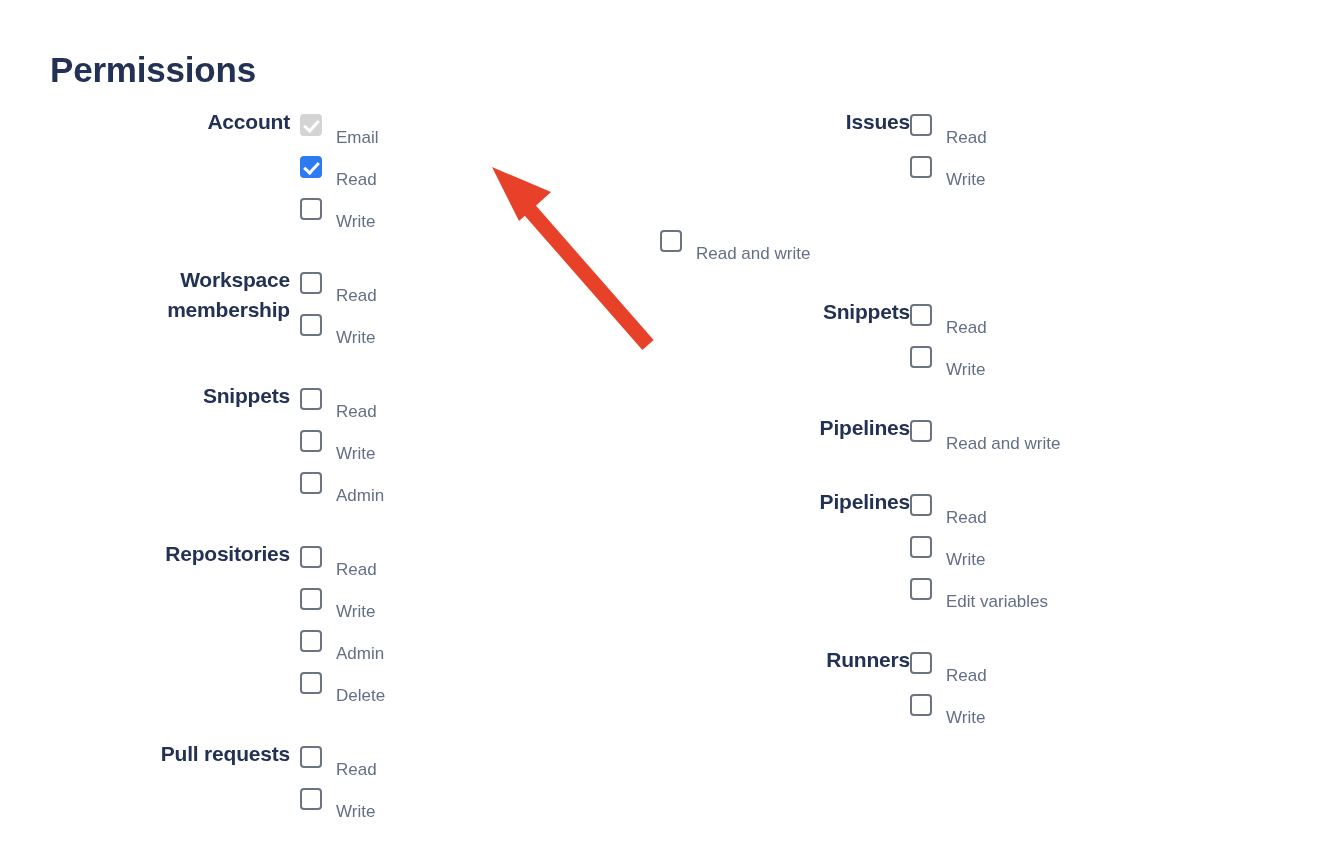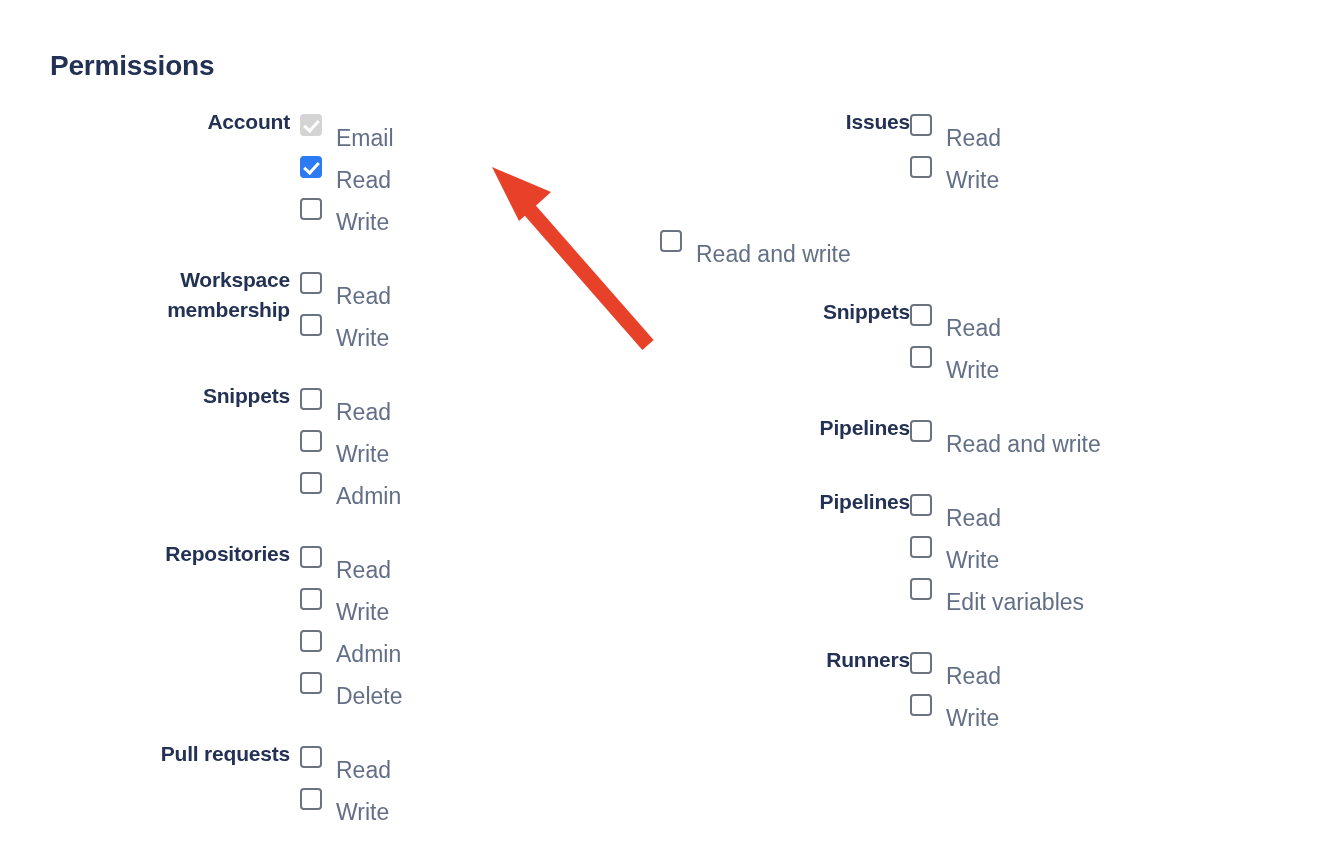--- a/index.html
+++ b/index.html
@@ -12,21 +12,21 @@
     height: 844px;
     position: relative;
     font-family: "Liberation Sans", sans-serif;
     -webkit-font-smoothing: antialiased;
   }
 
   #page-title {
     position: absolute;
     left: 50px;
     top: 50px;
-    font-size: 28px;
+    font-size: 35px;
     font-weight: bold;
     color: #233154;
     letter-spacing: -0.2px;
   }
 
   .columns {
     position: absolute;
     top: 104px;
     left: 0;
     width: 1322px;
@@ -93,21 +93,21 @@
     top: 1px;
     width: 6px;
     height: 12px;
     border: solid #ffffff;
     border-width: 0 3px 3px 0;
     transform: rotate(42deg);
   }
 
   .option-label {
     margin-left: 14px;
-    font-size: 23px;
+    font-size: 17px;
     color: #626f86;
     line-height: 28px;
     white-space: nowrap;
     margin-top: 26px;
   }
 
   #arrow-annotation {
     position: absolute;
     left: 0;
     top: 0;

